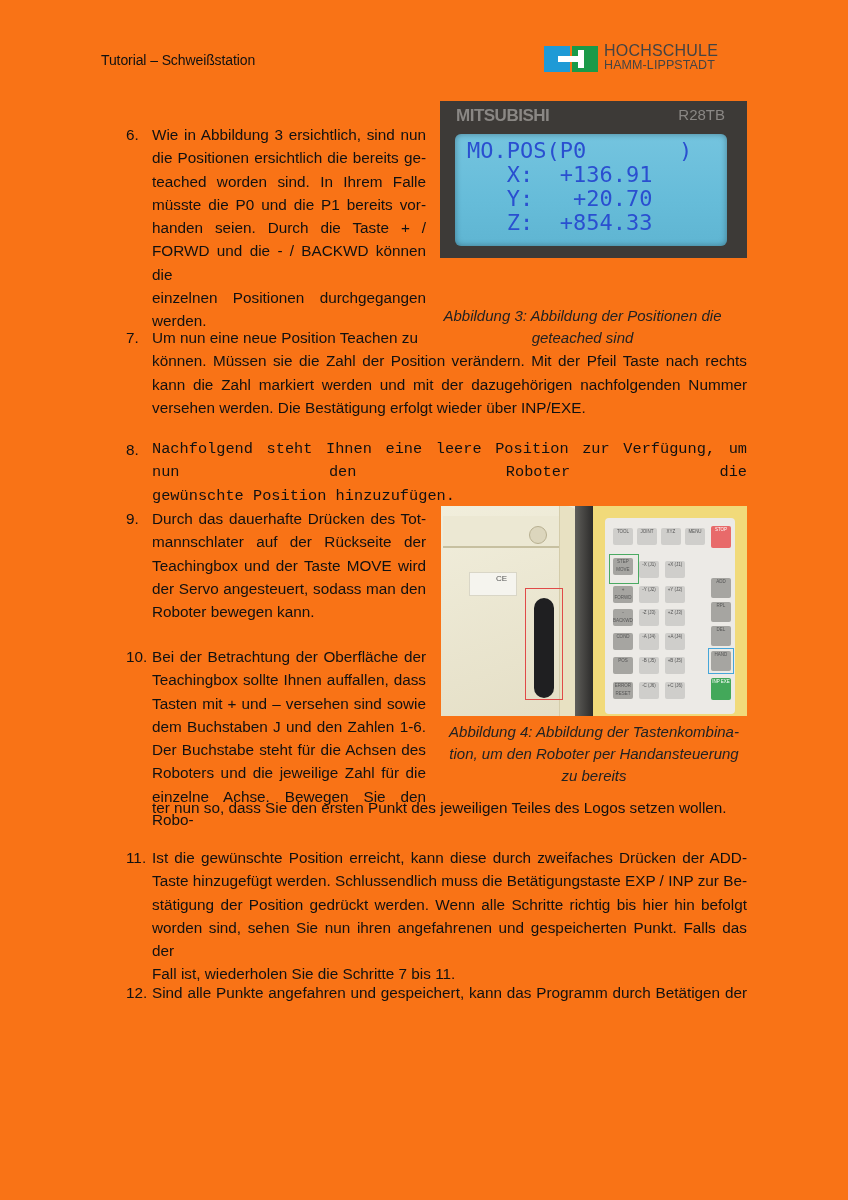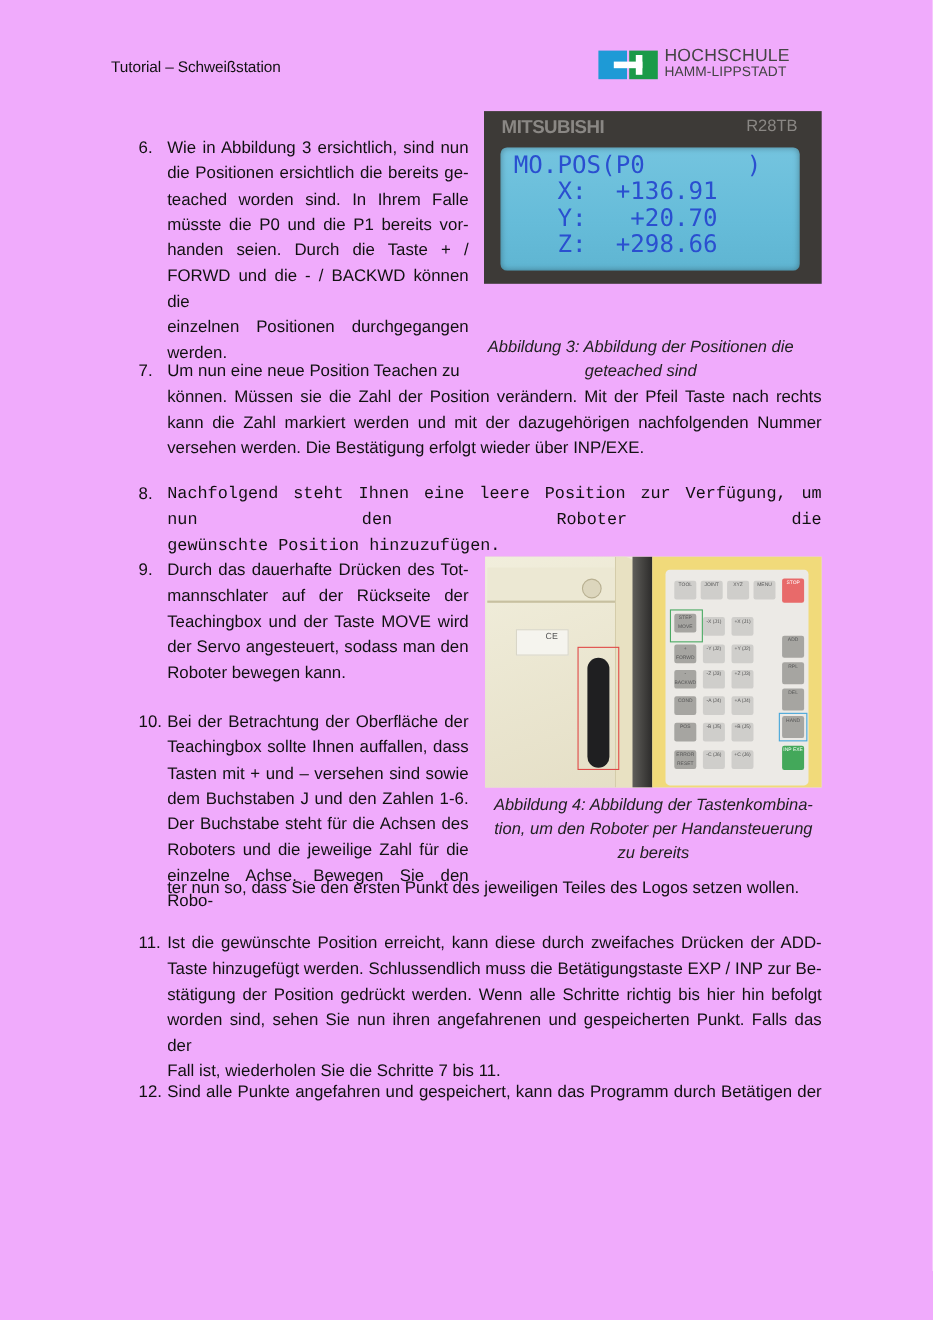--- a/index.html
+++ b/index.html
@@ -1,18 +1,18 @@
 <!DOCTYPE html>
 <html><head>
 <meta charset="utf-8">
 <style>
   html, body { margin: 0; padding: 0; background: #ffffff; }
   body { width: 848px; height: 1200px; position: relative; overflow: hidden;
          font-family: "Liberation Sans", "DejaVu Sans", sans-serif; color: #111; }
-  .page { position: absolute; left: 0; top: 0; width: 848px; height: 1200px; background: #f0abfc; }
+  .page { position: absolute; left: 0; top: 0; width: 848px; height: 1200px; background: #f97316; }
 
   
   .hdr-title { position: absolute; left: 101px; top: 52px; font-size: 14px; letter-spacing: -0.1px; color: #111; }
   .logo { position: absolute; left: 544px; top: 46px; width: 200px; height: 32px; }
   .logo-mark { position: absolute; left: 0; top: 0; width: 54px; height: 26px; }
   .logo-mark .blue { position: absolute; left: 0; top: 0; width: 26px; height: 26px; background: #1e9ad6; }
   .logo-mark .green { position: absolute; left: 28px; top: 0; width: 26px; height: 26px; background: #1a9a49; }
   .logo-mark .bar { position: absolute; left: 14px; top: 10px; width: 26px; height: 6px; background: #fff; }
   .logo-mark .vbar { position: absolute; left: 34px; top: 4px; width: 6px; height: 18px; background: #fff; }
   .logo-text { position: absolute; left: 60px; top: -2px; line-height: 14px; color: #444; }
@@ -86,21 +86,21 @@
     <span class="line">werden.</span>
   </div>
 
   <div class="photo1">
     <div class="brand">MITSUBISHI</div>
     <div class="model">R28TB</div>
     <div class="lcd">
       <div class="lcd-line" style="left:12px; top:6px;">MO.POS(P0       )</div>
       <div class="lcd-line" style="left:12px; top:30px;">   X:  +136.91</div>
       <div class="lcd-line" style="left:12px; top:54px;">   Y:   +20.70</div>
-      <div class="lcd-line" style="left:12px; top:78px;">   Z:  +298.66</div>
+      <div class="lcd-line" style="left:12px; top:78px;">   Z:  +854.33</div>
     </div>
   </div>
   <div class="caption" style="left:429px; top:273px; width:307px;margin-top:32px;">
     <div>Abbildung 3: Abbildung der Positionen die</div>
     <div>geteached sind</div>
   </div>
 
   <div class="num" style="left:126px; top:326px;">7.</div>
   <div class="para" style="left:152px; top:326px; width:595px;">
     <span class="line">Um nun eine neue Position Teachen zu</span>

